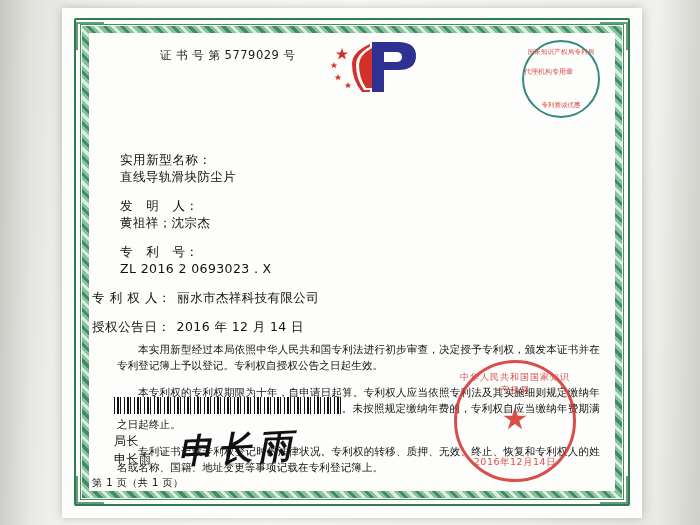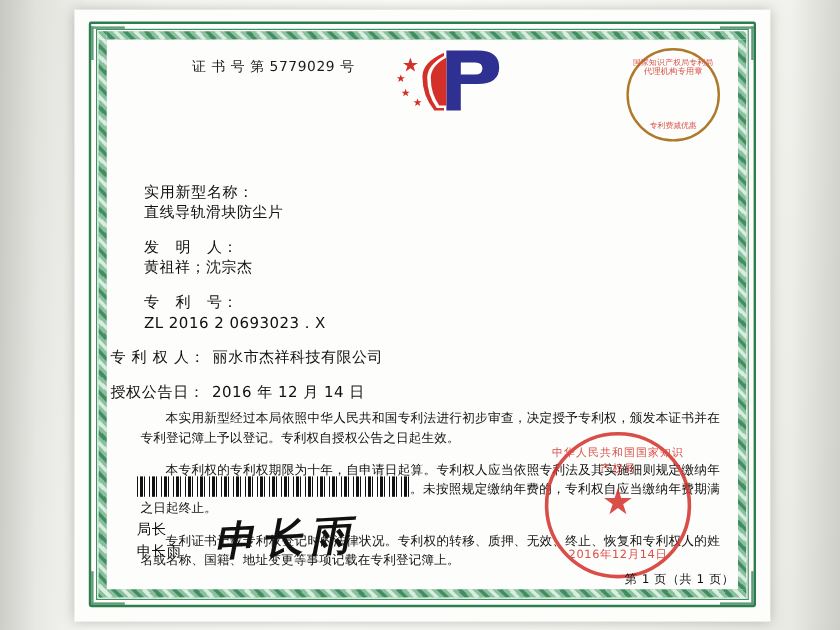--- a/index.html
+++ b/index.html
@@ -111,39 +111,39 @@
   }
   .logo svg { display: block; }
 
   
   .seal-top {
     position: absolute;
     right: 12px;
     top: 6px;
     width: 74px;
     height: 74px;
-    border: 2px solid #a16207;
+    border: 2px solid #0f766e;
     border-radius: 50%;
     color: #d23229;
     opacity: .85;
   }
   .seal-top .ring-txt {
     position: absolute;
     inset: 0;
     font-size: 6.5px;
     line-height: 1.15;
     text-align: center;
     padding-top: 7px;
     letter-spacing: .2px;
   }
   .seal-top .mid {
     position: absolute;
     left: 0; right: 0;
-    top: 14px;
-    text-align: center;
+    top: 26px;
+    text-align: left;
     font-size: 7px;
     line-height: 1.25;
   }
   .seal-top .bot {
     position: absolute;
     left: 0; right: 0;
     bottom: 6px;
     text-align: center;
     font-size: 6.5px;
   }
@@ -276,21 +276,21 @@
     bottom: 10px;
     text-align: center;
     font-size: 9.5px;
     letter-spacing: .5px;
   }
 
   .page-no {
     position: absolute;
     left: 0; right: 0;
     bottom: 2px;
-    text-align: right;
+    text-align: left;
     font-size: 10px;
     color: #111;
     letter-spacing: .5px;
   }
 </style>
 </head>
 <body>
 
 <div id="page">
   <div class="scan-bg"></div>

